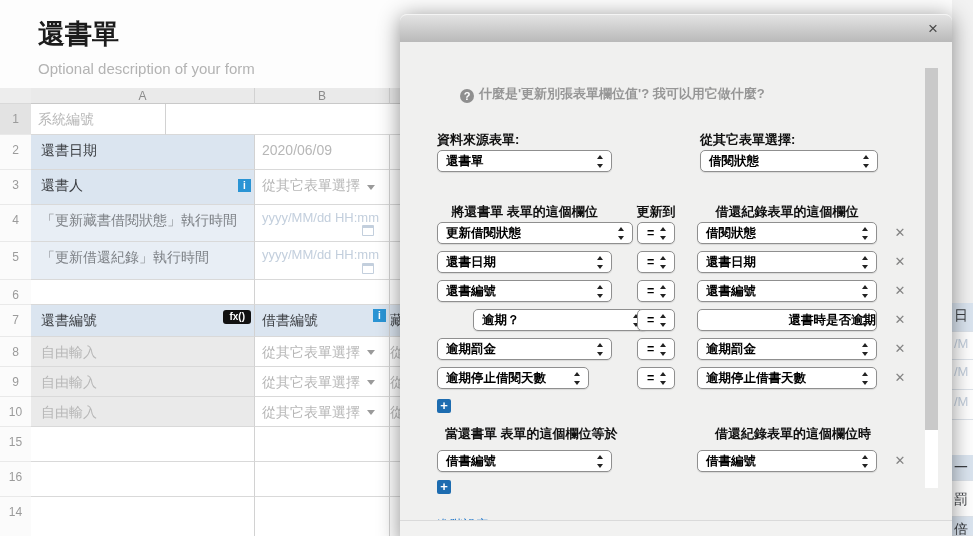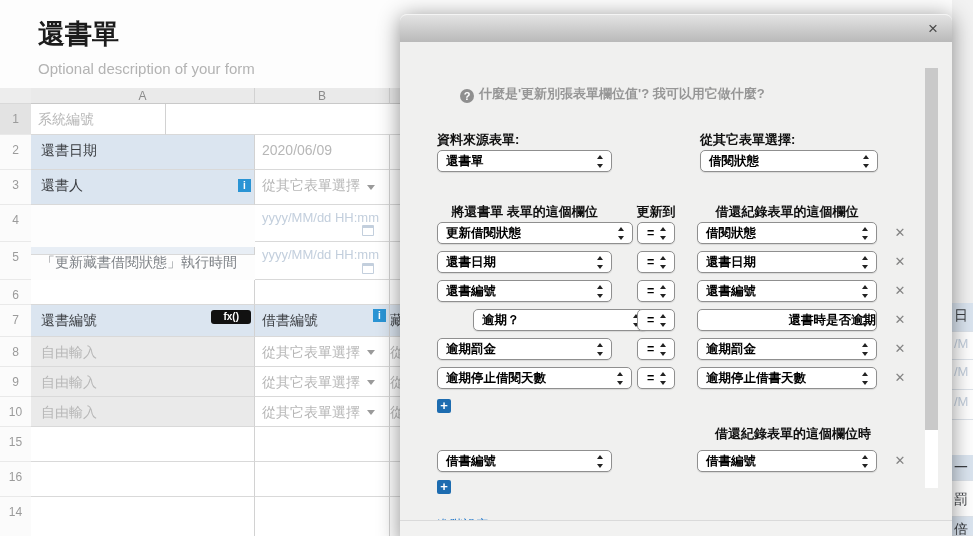--- a/index.html
+++ b/index.html
@@ -17,32 +17,32 @@
   .g-head .g-num { background:#ededed; border-bottom:1px solid #d9d9d9; padding-top:1px; }
   .g-a { width:224px; flex:0 0 224px; border-right:1px solid #d2d2d2; border-bottom:1px solid #d9d9d9;
          font-size:14px; color:#3b3e42; padding:7px 4px 0 10px; position:relative; background:#fff; }
   .g-b { width:135px; flex:0 0 135px; border-right:1px solid #d2d2d2; border-bottom:1px solid #d9d9d9;
          font-size:14px; color:#b7b7b7; padding:7px 4px 0 7px; position:relative; background:#fff; }
   .g-c { flex:1 1 auto; border-bottom:1px solid #d9d9d9; overflow:hidden; white-space:nowrap;
          font-size:14px; padding-top:7px; background:#fff; position:relative; }
   .g-head .g-a,.g-head .g-b,.g-head .g-c { background:#eaeaea; color:#8b8b8b; font-size:12px;
          text-align:center; padding:1px 0 0 0; border-bottom:1px solid #c9c9c9; }
   .lbl-blue  { background:#dbe5f0 !important; }
-  .lbl-blue2 { background:#e8eef5 !important; color:#7d8186 !important;margin-top:42px; }
+  .lbl-blue2 { background:#e8eef5 !important; color:#7d8186 !important; }
   .lbl-gray  { background:#eaeaea !important; color:#b7b7b7 !important; }
   .num-sel   { background:#e3e3e3 !important; }
   .cell-selected { border:2px solid #000; }
   .cell-selected::after { content:""; position:absolute; right:-4px; bottom:-4px; width:6px; height:6px;
          background:#000; border:1px solid #fff; }
   .caret { position:absolute; right:14px; top:50%; margin-top:-2px; width:0; height:0;
          border-left:4px solid transparent; border-right:4px solid transparent; border-top:5px solid #9a9a9a; }
   .info-icon { position:absolute; width:13px; height:13px; background:#2a94d4; color:#fff;
          font-size:10px; font-weight:bold; text-align:center; line-height:13px; }
   .fx-badge { position:absolute; right:3px; top:5px; background:#111; color:#fff; font-size:10px;
-         font-weight:bold; border-radius:3px; padding:1px 12px; line-height:12px; }
+         font-weight:bold; border-radius:3px; padding:1px 6px; line-height:12px; }
   .dt-text { position:absolute; left:7px; top:5px; width:155px; white-space:nowrap; overflow:hidden;
          color:#c3cfdd; font-size:13px; }
   .cal-icon { position:absolute; right:15px; bottom:5px; width:12px; height:11px;
          border:1px solid #c3cfdd; border-top:3px solid #c3cfdd; border-radius:1px; }
 
   
   .right-strip-top { position:absolute; left:952px; top:0; width:21px; height:303px; background:#f2f2f2; }
   .right-strip-bot { position:absolute; left:952px; top:303px; width:21px; height:233px; background:#fff; }
   .frag { position:absolute; left:952px; width:21px; overflow:hidden; white-space:nowrap;
           font-size:14px; color:#3b3e42; padding:4px 0 0 2px; border-bottom:1px solid #dde3ea; }
@@ -363,21 +363,21 @@
     </div>
     <div class="sel" style="left:297px; top:296px; width:180px;">
       <span>逾期罰金</span>
       <span class="sel-arrows">
           <i class="up"></i>
           <i class="dn"></i>
         </span>
     </div>
     <div class="x-btn" style="left:492px; top:296px;">✕</div>
 
-    <div class="sel" style="left:37px; top:325px; width:195px;">
+    <div class="sel" style="left:37px; top:325px; width:152px;">
       <span>逾期停止借閱天數</span>
       <span class="sel-arrows">
           <i class="up"></i>
           <i class="dn"></i>
         </span>
     </div>
     <div class="sel" style="left:237px; top:325px; width:38px; padding-left:9px;">
       <span>=</span>
       <span class="sel-arrows">
           <i class="up"></i>
@@ -388,20 +388,21 @@
       <span>逾期停止借書天數</span>
       <span class="sel-arrows">
           <i class="up"></i>
           <i class="dn"></i>
         </span>
     </div>
     <div class="x-btn" style="left:492px; top:325px;">✕</div>
 
     <div class="plus-btn" style="left:37px; top:357px;">+</div>
 
+    <div class="sec-label" style="left:45px; top:383px;">當還書單 表單的這個欄位等於</div>
     <div class="sec-label" style="left:315px; top:383px;">借還紀錄表單的這個欄位時</div>
 
     <div class="sel" style="left:37px; top:408px; width:175px;">
       <span>借書編號</span>
       <span class="sel-arrows">
           <i class="up"></i>
           <i class="dn"></i>
         </span>
     </div>
     <div class="sel" style="left:297px; top:408px; width:180px;">

